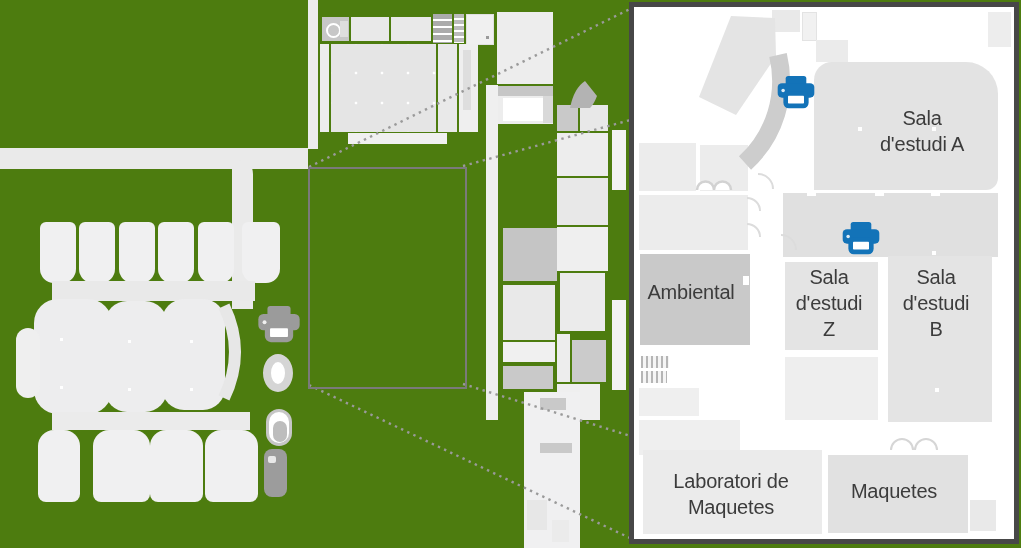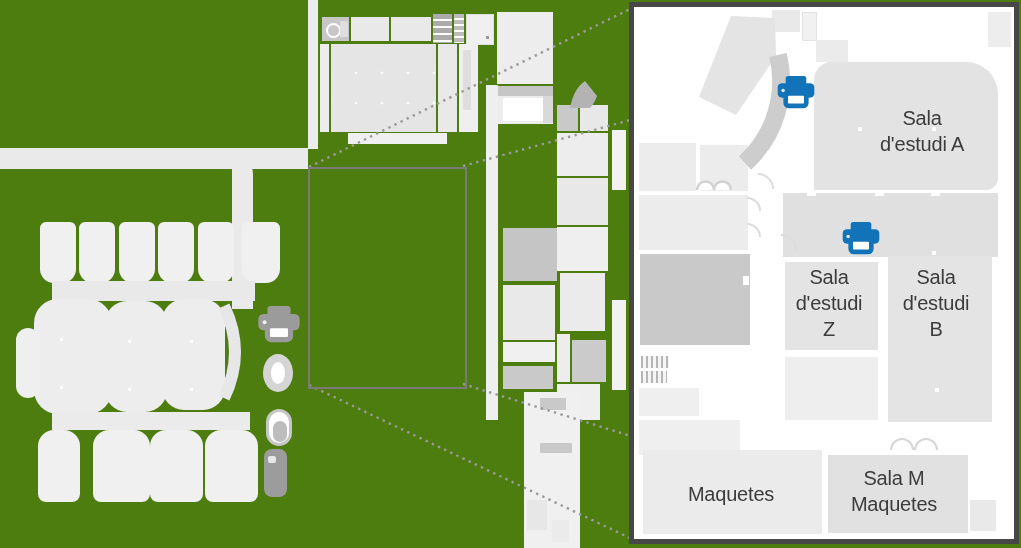--- a/index.html
+++ b/index.html
@@ -183,36 +183,37 @@
       </svg>
     <svg class="printer" style="left:207px;top:214px;color:#1373b8;" width="38" height="33" viewBox="0 0 36 32">
         <use href="#printer-sym"></use>
       </svg>
 
     <div class="room-label" style="left:287px;top:123px;">
       <span>Sala</span>
         <span>d'estudi A</span>
     </div>
     <div class="room-label" style="left:56px;top:284px;">
+        <span>Ambiental</span>
     </div>
     <div class="room-label" style="left:194px;top:295px;">
       <span>Sala</span>
         <span>d'estudi</span>
         <span>Z</span>
     </div>
     <div class="room-label" style="left:301px;top:295px;">
       <span>Sala</span>
         <span>d'estudi</span>
         <span>B</span>
     </div>
     <div class="room-label" style="left:96px;top:486px;">
+      <span>Laboratori de</span>
         <span>Maquetes</span>
     </div>
     <div class="room-label" style="left:259px;top:483px;">
-      <span>Sala M</span>
         <span>Maquetes</span>
     </div>
   </div>
 
   <svg width="0" height="0" style="position:absolute;">
     <symbol id="printer-sym" viewBox="0 0 36 32">
       <rect x="8" y="0" width="20" height="10" rx="2.5" fill="currentColor"></rect>
       <rect x="0" y="7" width="36" height="14" rx="4.5" fill="currentColor"></rect>
       <circle cx="5.5" cy="14" r="1.7" fill="#ffffff" opacity="0.85"></circle>
       <rect x="8" y="17" width="20" height="12" rx="3" fill="#ffffff" stroke="currentColor" stroke-width="4.5"></rect>

